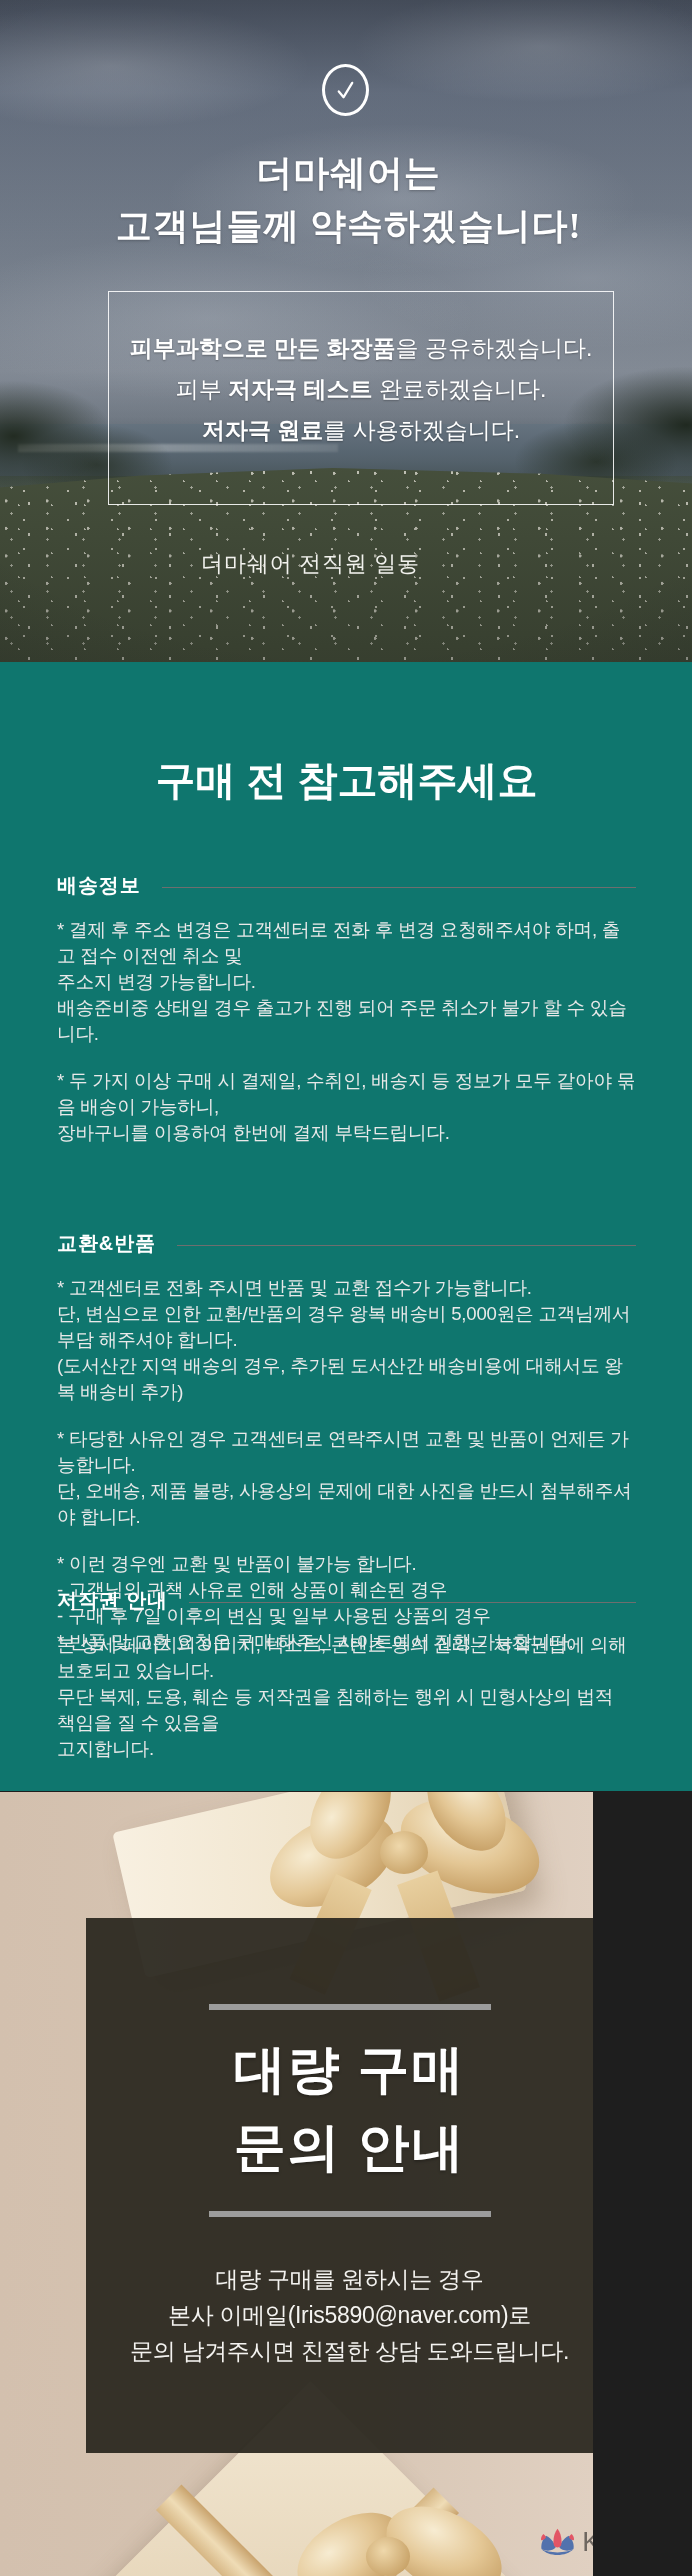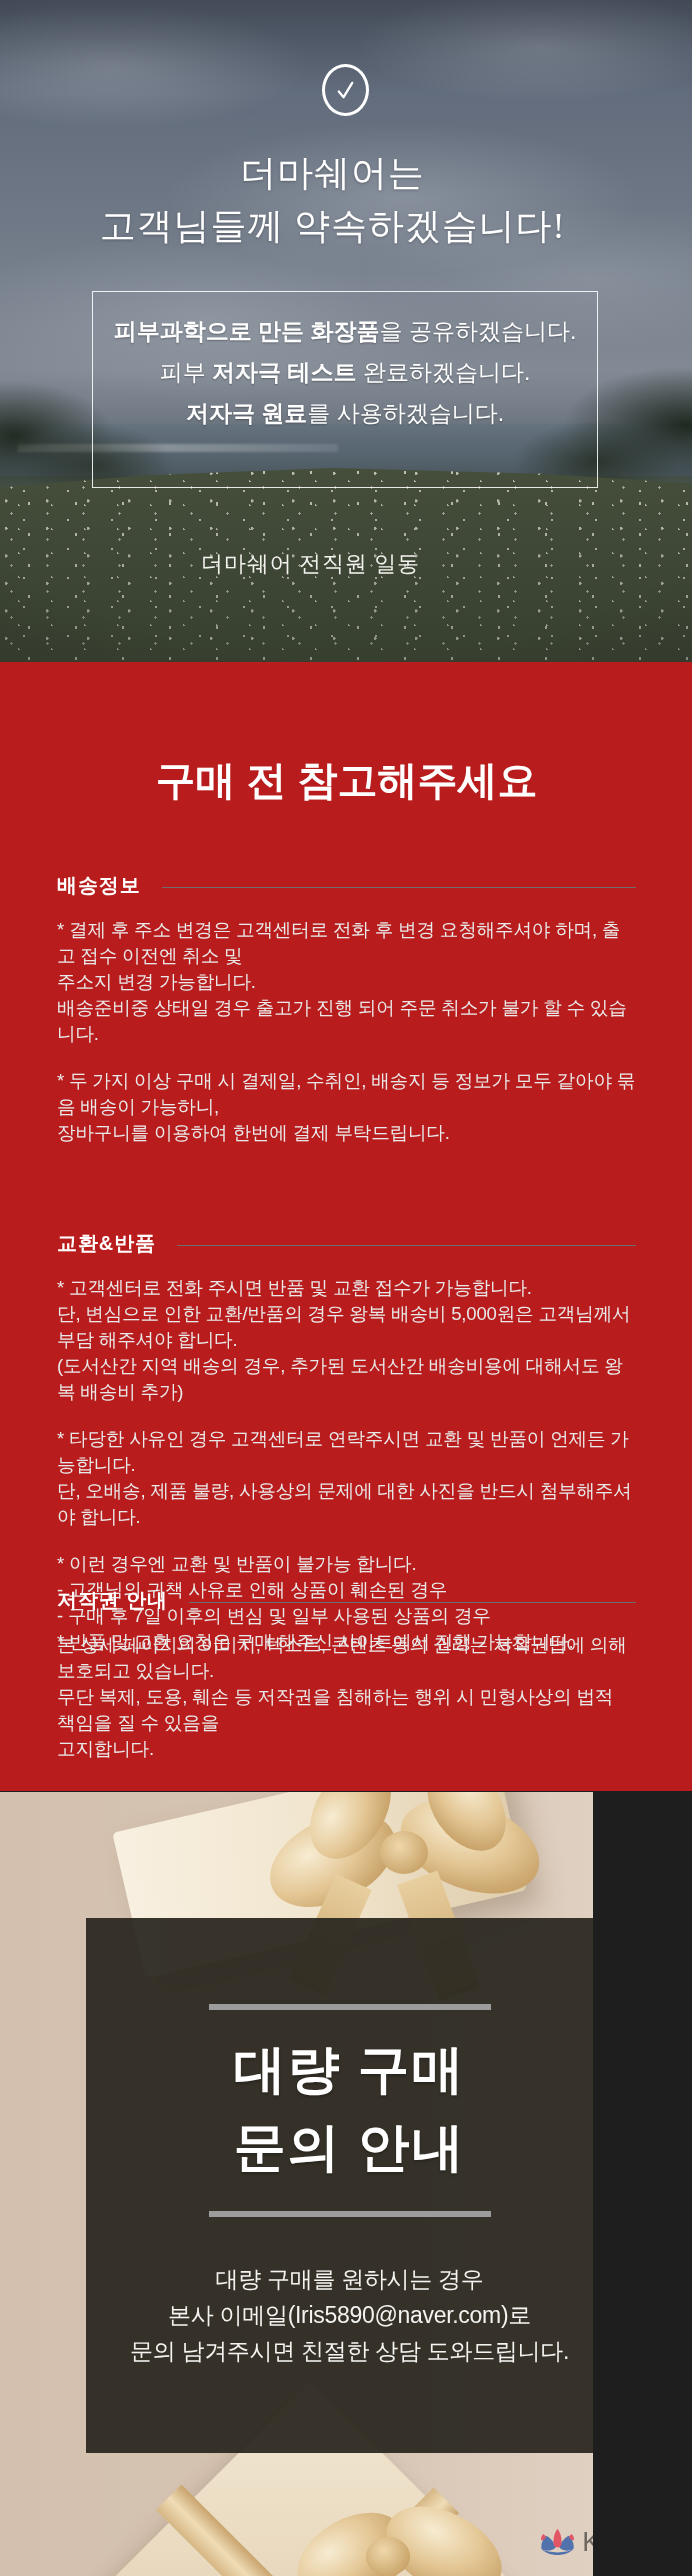--- a/index.html
+++ b/index.html
@@ -37,37 +37,37 @@
       radial-gradient(circle 1.8px at 36px 16px, #dcdbce 55%, transparent 60%);
     background-size:41px 27.5px,33px 24px,47px 31px,36px 26px,44px 29px,31px 22px;}
   .hero-field::after{content:"";position:absolute;inset:0;
     background:linear-gradient(180deg, rgba(46,54,40,0.25), rgba(28,33,24,0.45) 100%);}
   .hero-vignette{position:absolute;inset:0;background:radial-gradient(ellipse 120% 90% at 50% 45%, transparent 60%, rgba(20,22,26,0.30) 100%);}
 
   .check-circle{position:absolute;left:322px;top:64px;width:41px;height:46px;border:3.1px solid #fff;
     border-radius:50%;display:flex;align-items:center;justify-content:center;}
   .check-circle svg{width:23px;height:23px;margin-top:1.8px;}
 
-  .hero-title{position:absolute;left:0;width:665px;text-align:center;color:#ffffff;
-    font-family:"Liberation Serif","DejaVu Serif",serif;font-size:36px;font-weight:400;letter-spacing:0.9px;
+  .hero-title{position:absolute;left:16px;width:665px;text-align:center;color:#ffffff;
+    font-family:"Liberation Serif","DejaVu Serif",serif;font-size:36px;font-weight:700;letter-spacing:0.9px;
     text-shadow:0 0.9px 2.7px rgba(0,0,0,0.25);}
   .hero-title.l1{top:149px;}
   .hero-title.l2{top:202px;}
 
-  .promise-box{position:absolute;left:92px;top:291px;width:504px;height:176px;
-    border:1.8px solid rgba(255,255,255,0.88);padding-top:19px;box-sizing:content-box;}
+  .promise-box{position:absolute;left:108px;top:291px;width:504px;height:176px;
+    border:1.8px solid rgba(255,255,255,0.88);padding-top:36px;box-sizing:content-box;}
   .promise-line{width:100%;text-align:center;color:#ffffff;font-size:23px;line-height:41px;
     text-shadow:0 0.9px 1.8px rgba(0,0,0,0.3);}
   .promise-line .b{font-weight:700;}
 
   .hero-signature{position:absolute;left:0;top:549px;width:621px;text-align:center;color:#f2f2ee;
     font-family:"Liberation Serif","DejaVu Serif",serif;font-size:22px;letter-spacing:0.9px;}
 
   
-  .notice{position:absolute;left:0;top:662px;width:693px;height:1129px;background:#b91c1c;}
+  .notice{position:absolute;left:0;top:662px;width:693px;height:1129px;background:#0f766e;}
   .notice-title{position:absolute;left:0;top:91px;width:693px;text-align:center;color:#ffffff;
     font-size:40px;font-weight:700;letter-spacing:0px;}
   .nsec-holder{position:absolute;left:57px;top:0;width:579px;height:100%;}
   .nsec{position:absolute;left:0;width:100%;color:#ebebeb;}
   .nsec:nth-of-type(1){top:210px;}
   .nsec:nth-of-type(2){top:568px;}
   .nsec:nth-of-type(3){top:925px;}
   .nsec-head{display:flex;align-items:center;margin-bottom:18px;}
   .nsec-head h2{margin:0;font-size:20px;font-weight:700;color:#ffffff;letter-spacing:0.9px;white-space:nowrap;}
   .nsec-head .rule{flex:1;height:0.9px;background:#6e6e6e;margin-left:21px;margin-top:4.4px;}

